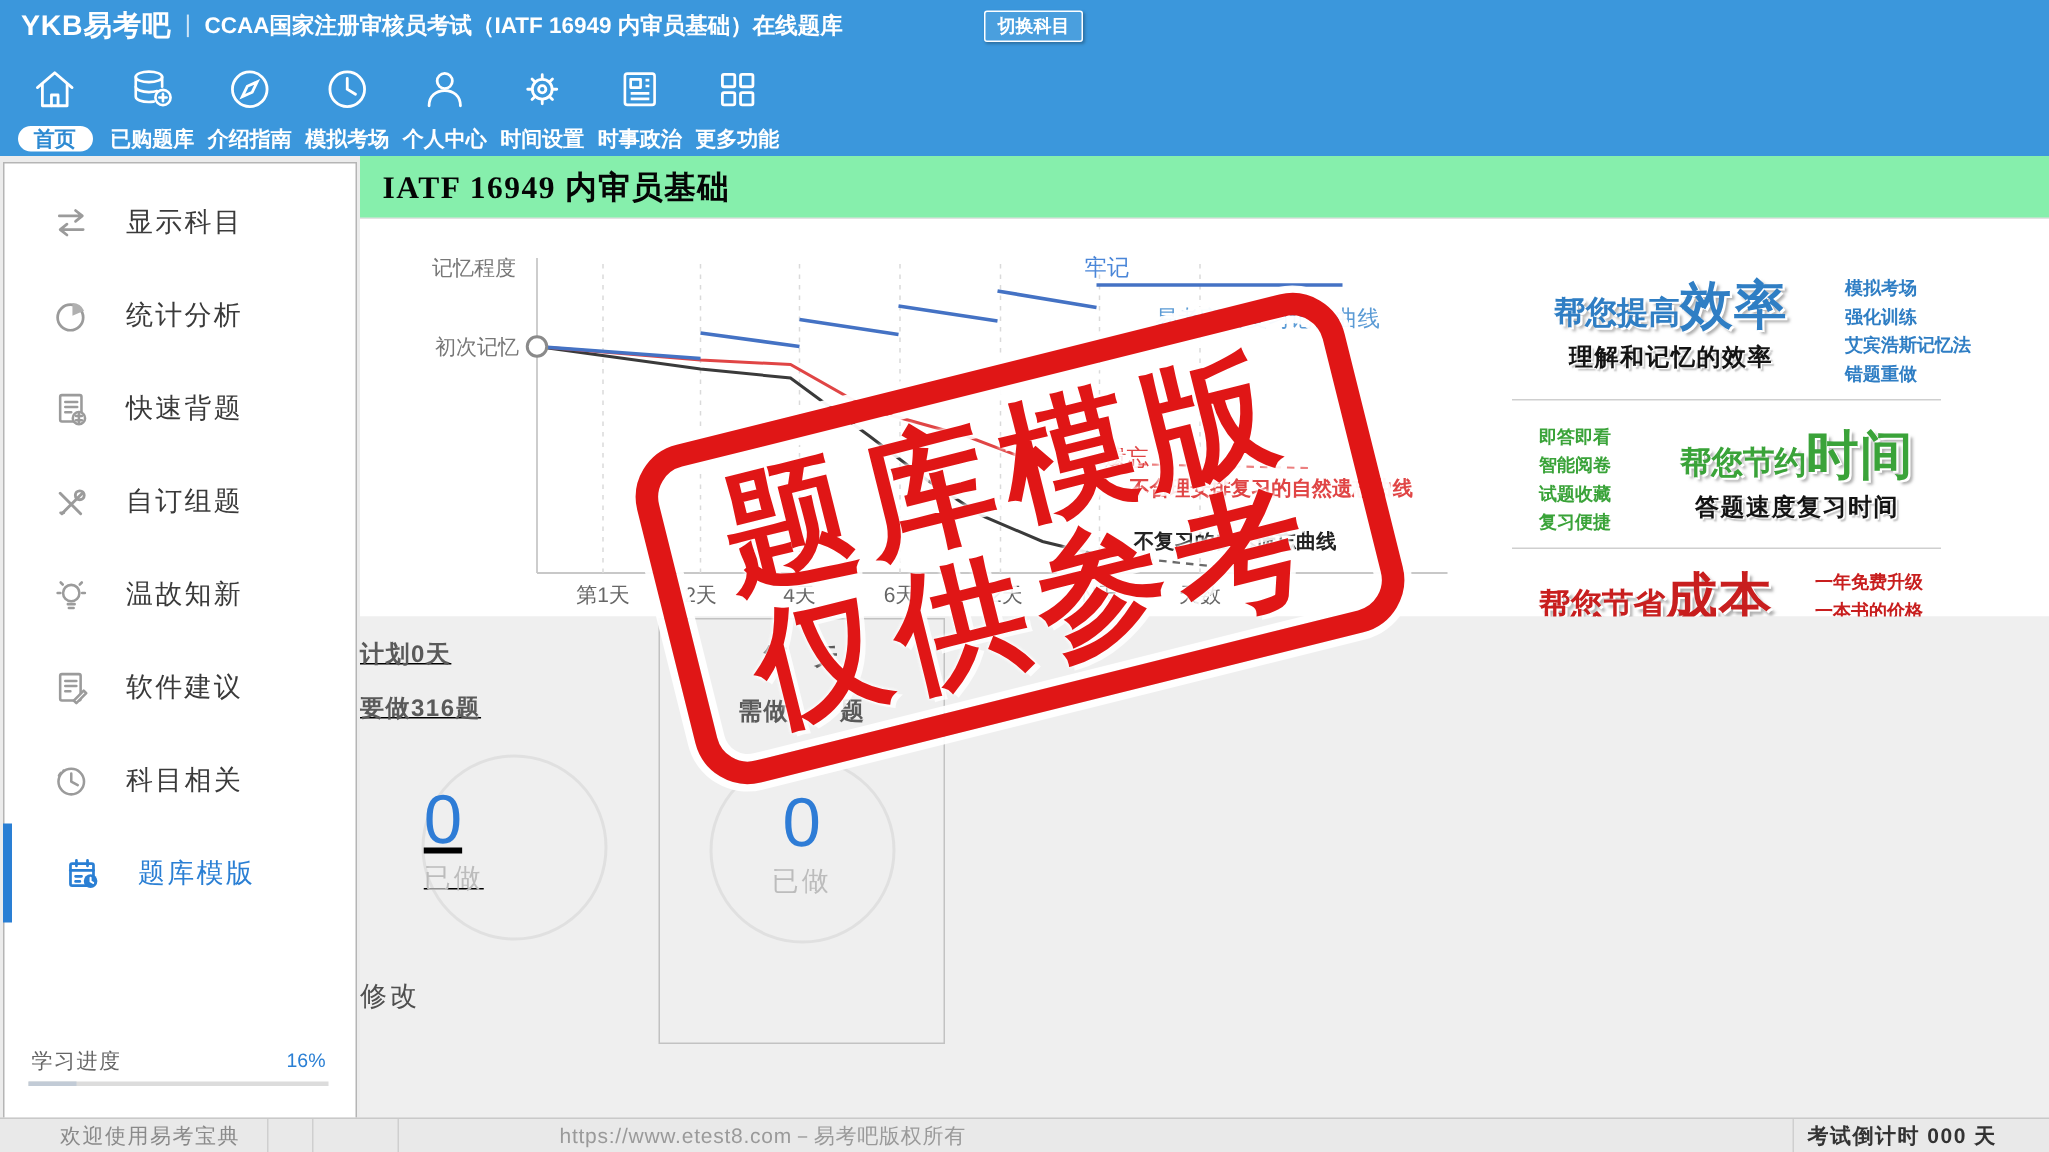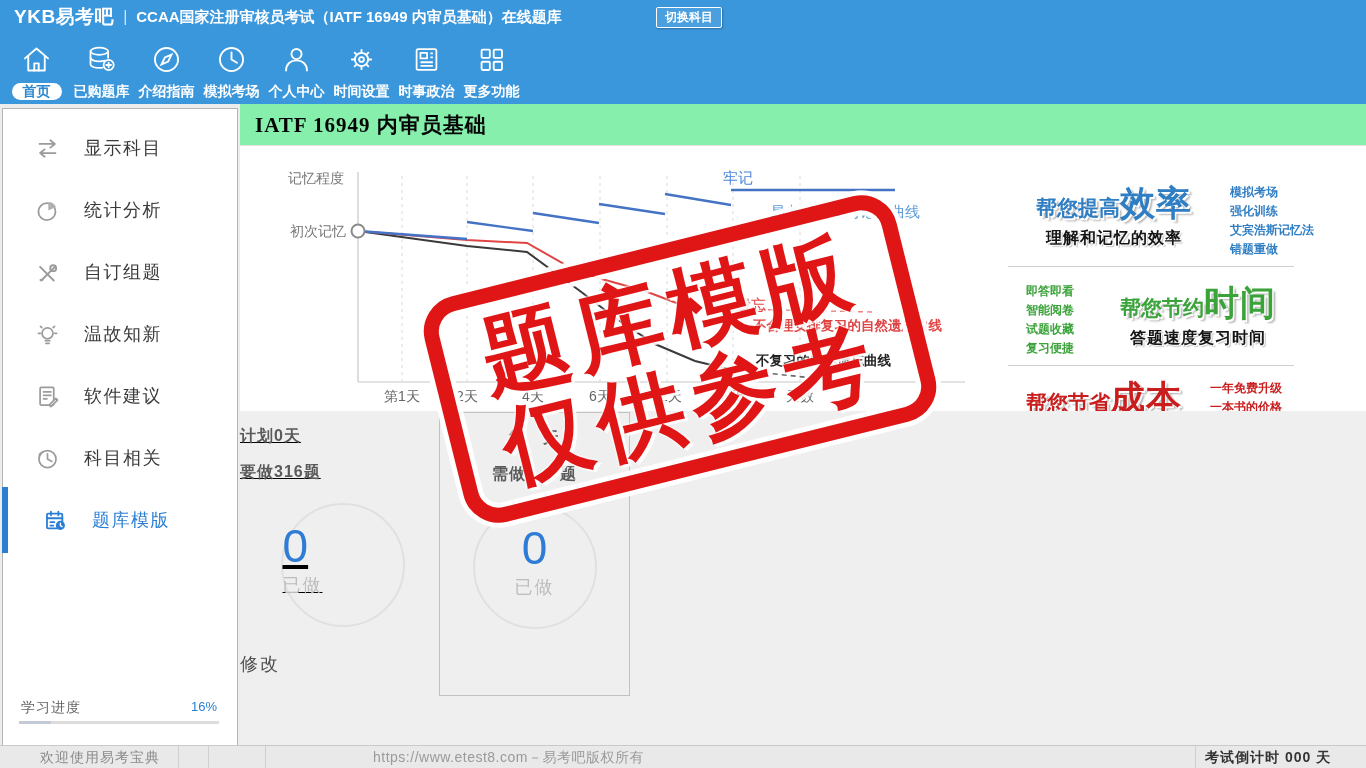--- a/index.html
+++ b/index.html
@@ -172,20 +172,29 @@
     <span class="side-label">显示科目</span>
   </div>
   <div class="side-item">
     <svg viewBox="0 0 22 22" fill="none" stroke="#9b9b9b" stroke-width="1.6">
         <circle cx="10.5" cy="12" r="7.5"></circle>
         <path d="M10.5 12 V4.5 A7.5 7.5 0 0 1 17.3 9 Z" fill="#b0b0b0" stroke="none" transform="translate(1.2,-1)"></path>
       </svg>
     <span class="side-label">统计分析</span>
   </div>
   <div class="side-item">
+    <svg viewBox="0 0 22 22" fill="none" stroke="#9b9b9b" stroke-width="1.5" stroke-linecap="round">
+        <rect x="4.5" y="3" width="12.5" height="15.5" rx="1"></rect>
+        <path d="M7.5 7 H14.5 M7.5 10 H14.5 M7.5 13 H11"></path>
+        <circle cx="15.5" cy="16.5" r="3.6" fill="#fff"></circle>
+        <path d="M13.8 15.3 L17.2 15.3 M13.8 17.7 L17.2 17.7 M15.5 13.8 V19"></path>
+      </svg>
+    <span class="side-label">快速背题</span>
+  </div>
+  <div class="side-item">
     <svg viewBox="0 0 22 22" fill="none" stroke="#9b9b9b" stroke-width="1.7" stroke-linecap="round">
         <path d="M4.5 6 L16.5 18"></path>
         <path d="M17.5 6 L5.5 18"></path>
         <circle cx="16" cy="7.2" r="2.6"></circle>
         <path d="M4.8 17.5 l1.8 0"></path>
       </svg>
     <span class="side-label">自订组题</span>
   </div>
   <div class="side-item">
     <svg viewBox="0 0 22 22" fill="none" stroke="#9b9b9b" stroke-width="1.5" stroke-linecap="round">

